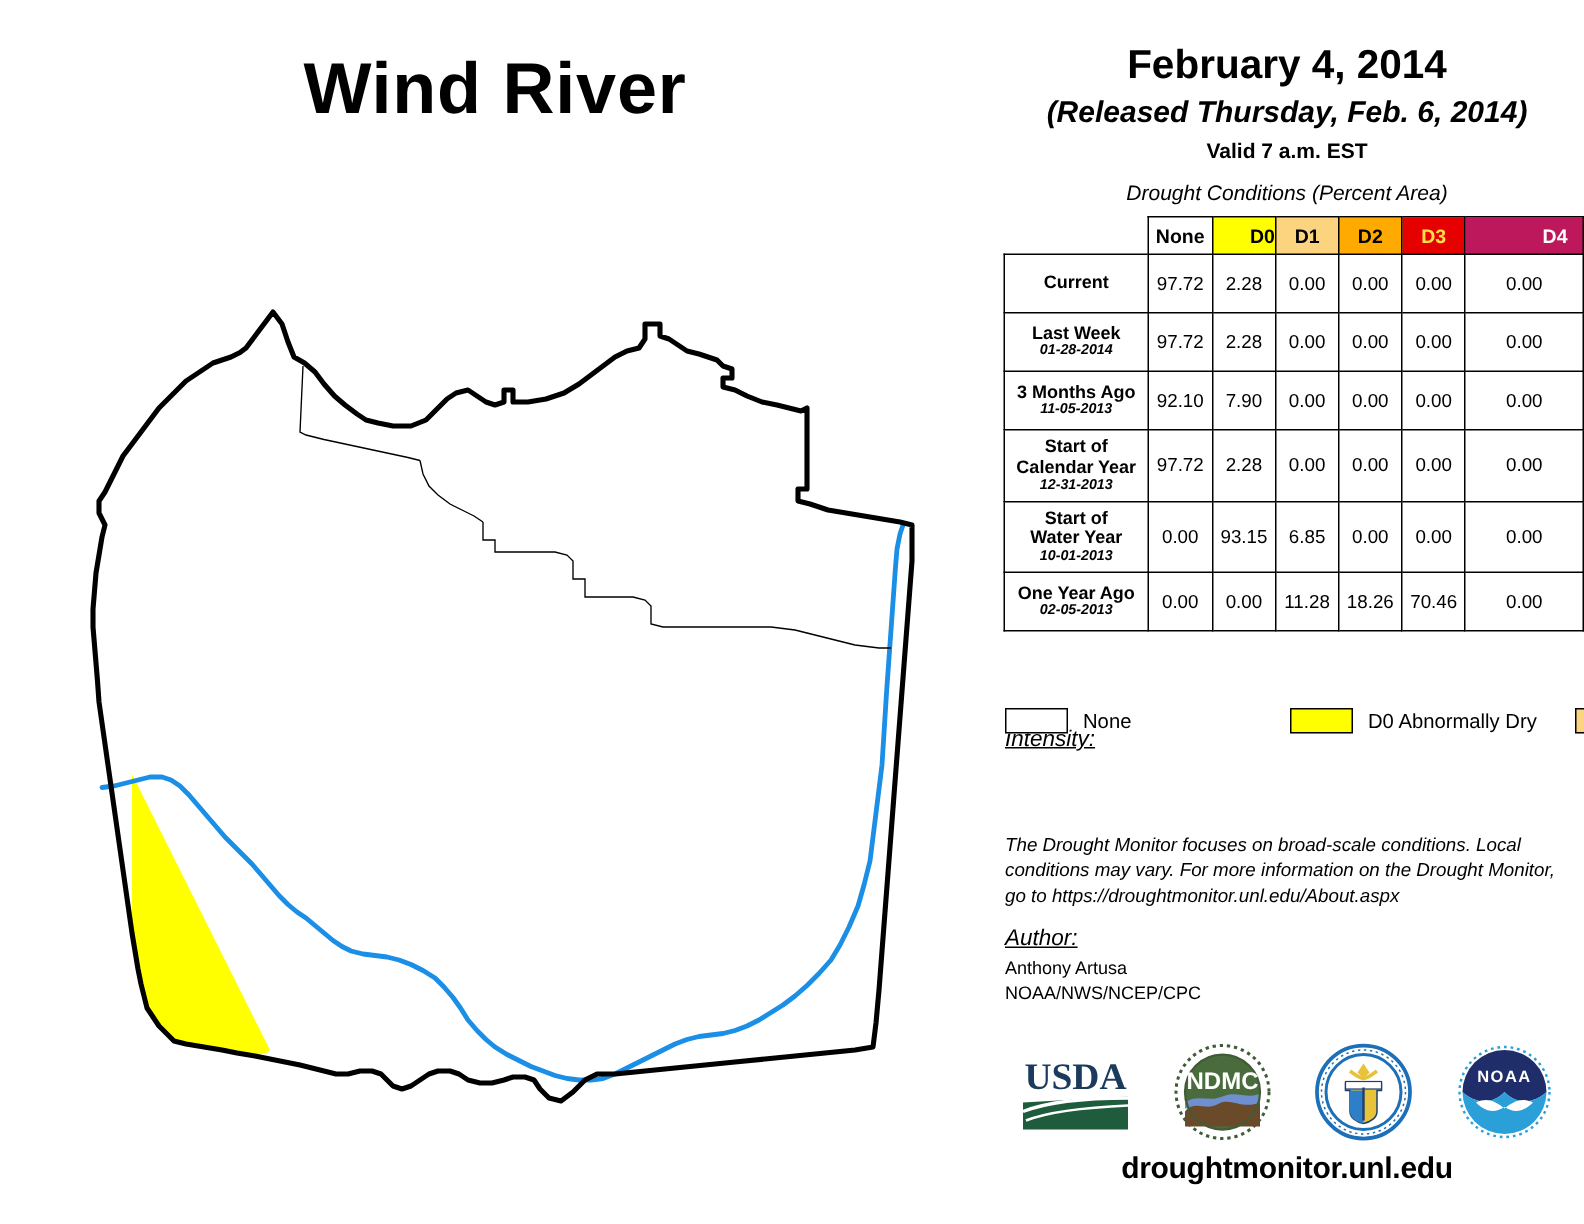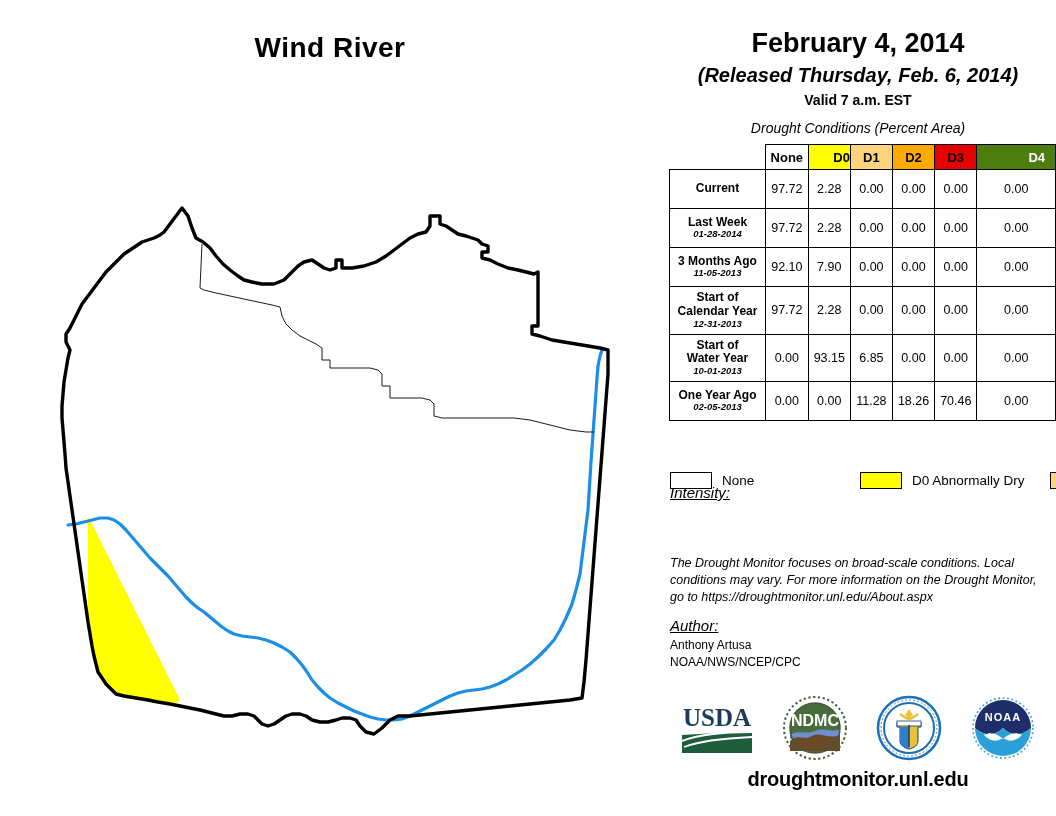--- a/index.html
+++ b/index.html
@@ -28,21 +28,21 @@
     width: 660px;
     text-align: center;
   }
   #dm-kicker {
     font-size: 21px;
     font-weight: bold;
     font-style: italic;
     letter-spacing: 0.2px;
   }
   #region-title {
-    font-size: 28px;
+    font-size: 48px;
     font-weight: bold;
     margin-top: 6px;
     letter-spacing: 0.5px;
   }
   #map-wrap {
     position: absolute;
     left: 30px; top: 160px;
     width: 620px; height: 580px;
   }
   #map-svg { display: block; width: 620px; height: 580px; }
@@ -328,22 +328,22 @@
   <div id="table-caption">Drought Conditions (Percent Area)</div>
 
   <table id="cond-table">
     <thead>
       <tr>
         <th class="corner-blank"></th>
       <th class="cat" style="background: rgb(255, 255, 255);">None</th>
           <th class="cat" style="background: rgb(255, 255, 0); text-align: right;">D0</th>
           <th class="cat" style="background: rgb(252, 211, 127);">D1</th>
           <th class="cat" style="background: rgb(255, 170, 0);">D2</th>
-          <th class="cat" style="background: rgb(230, 0, 0); color: #000000;">D3</th>
-          <th class="cat" style="background: #4d7c0f; color: rgb(255, 255, 255); padding-left: 41px;">D4</th>
+          <th class="cat" style="background: rgb(230, 0, 0); color: #fde047;">D3</th>
+          <th class="cat" style="background: #be185d; color: rgb(255, 255, 255); padding-left: 41px;">D4</th>
         </tr>
     </thead>
     <tbody>
         <tr>
           <td class="rowlabel">
             <span class="rl-main">Current</span>
           </td>
           <td class="val">97.72</td>
           <td class="val">2.28</td>
           <td class="val">0.00</td>

